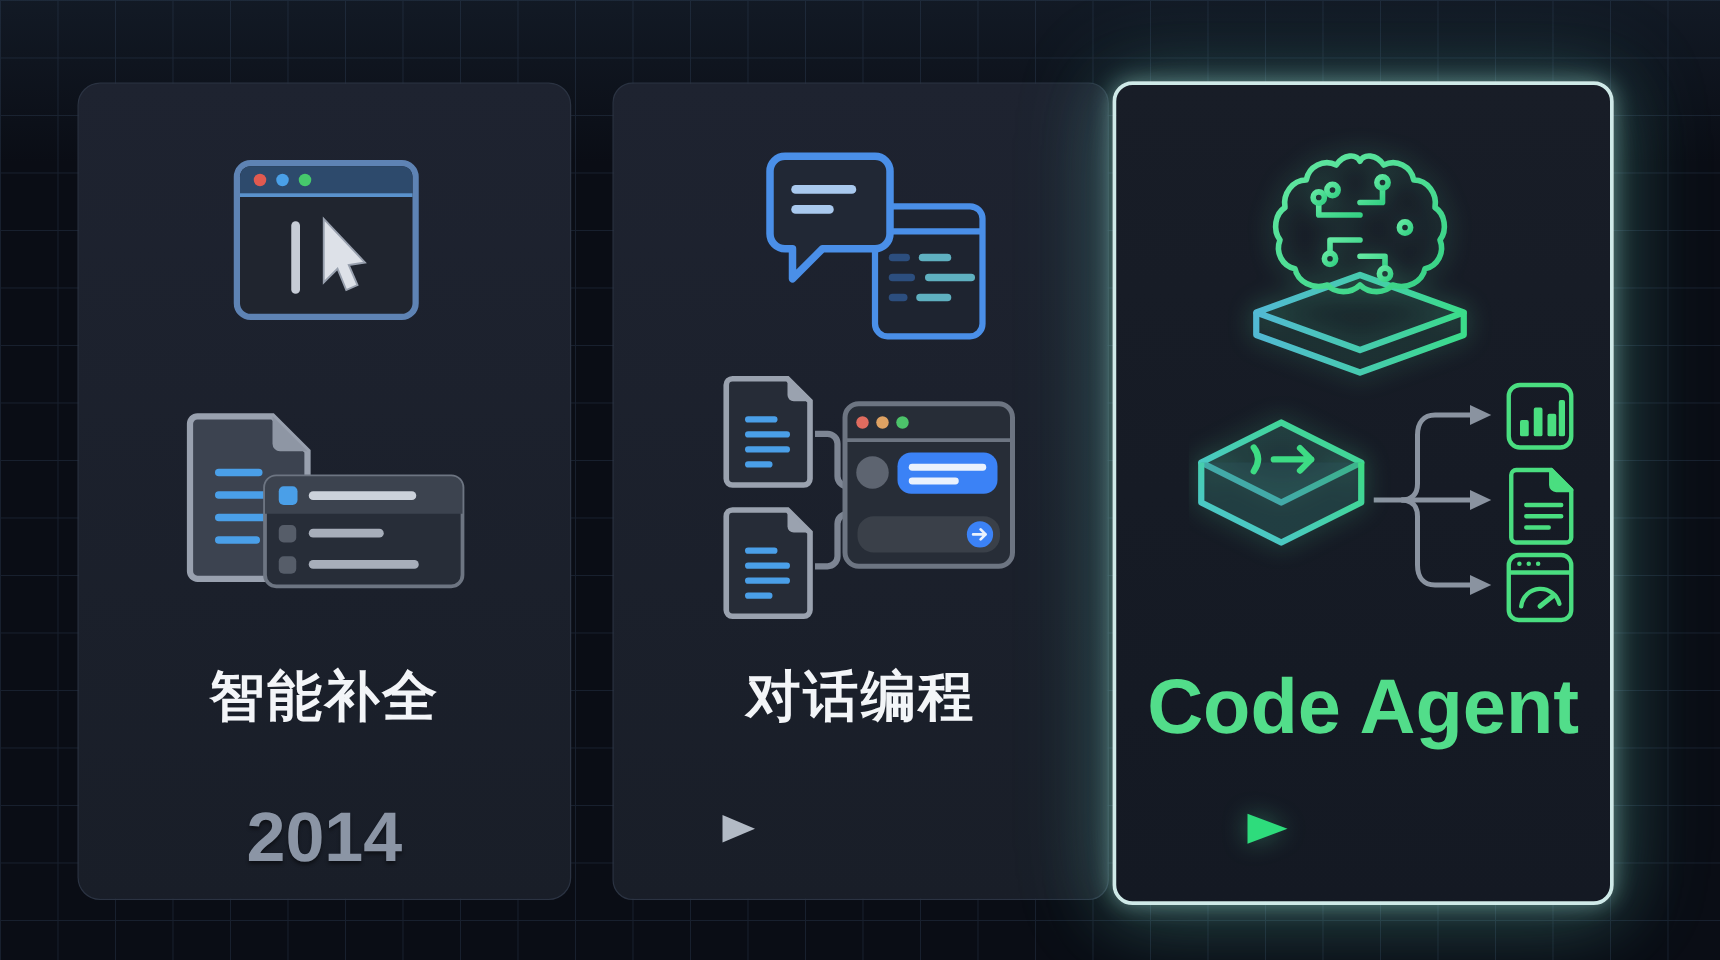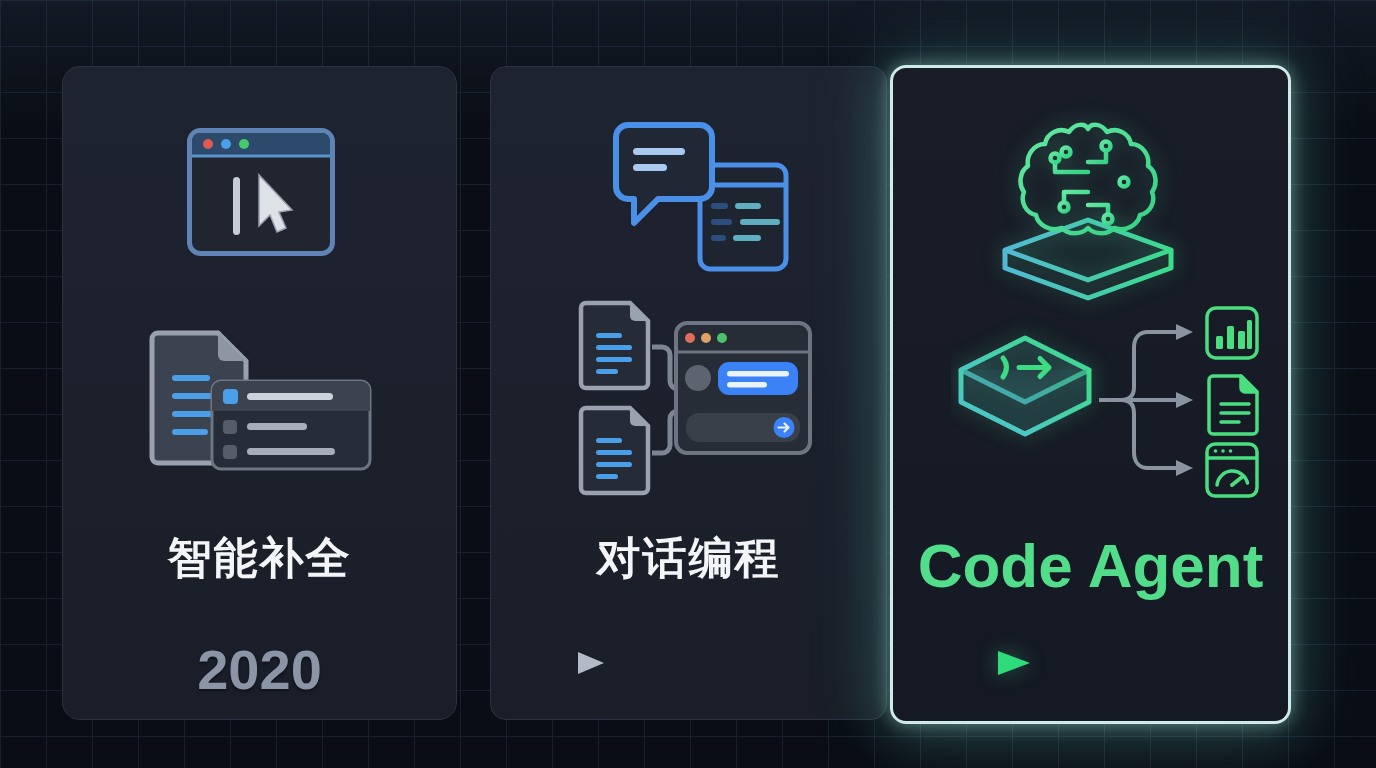--- a/index.html
+++ b/index.html
@@ -75,21 +75,21 @@
         <rect x="77" y="66" width="15" height="15" rx="4" fill="#4a9fe8"></rect>
         <rect x="101" y="70" width="86" height="7" rx="3.5" fill="#ccd2db"></rect>
         <rect x="77" y="97" width="14" height="14" rx="4" fill="#565d69"></rect>
         <rect x="101" y="100" width="60" height="7" rx="3.5" fill="#a7aeba"></rect>
         <rect x="77" y="122" width="14" height="14" rx="4" fill="#565d69"></rect>
         <rect x="101" y="125" width="88" height="7" rx="3.5" fill="#a7aeba"></rect>
       </svg>
     </div>
 
     <div class="card-title">智能补全</div>
-    <div class="card-year">2020</div>
+    <div class="card-year">2014</div>
   </div>
 
   <div class="card" id="card-2">
 
     <div class="icon-slot" style="left:115px;top:50px;width:185px;height:160px;">
       <svg width="185" height="160" viewBox="0 0 185 160">
         <rect x="94" y="48" width="86" height="104" rx="10" fill="#1e2430" stroke="#4a8fe8" stroke-width="5"></rect>
         <path d="M94 68 h86" stroke="#4a8fe8" stroke-width="5"></path>
         <rect x="105" y="86" width="17" height="6" rx="3" fill="#2c4e7e"></rect>
         <rect x="129" y="86" width="26" height="6" rx="3" fill="#5fb0c0"></rect>

